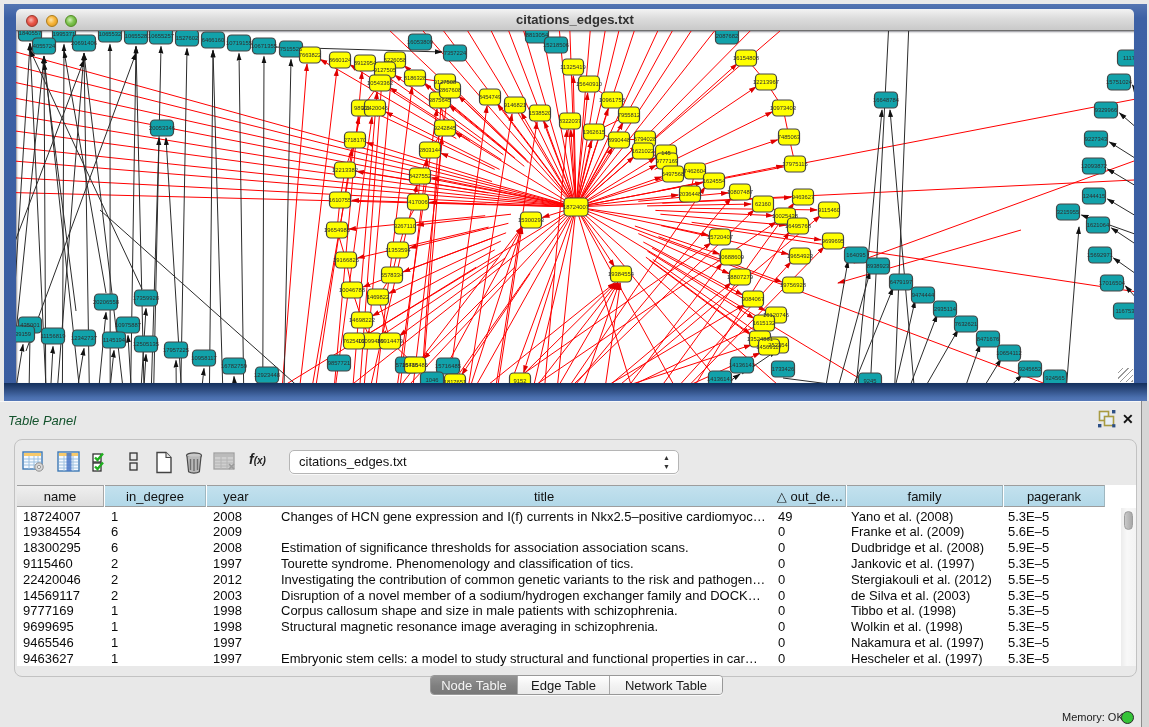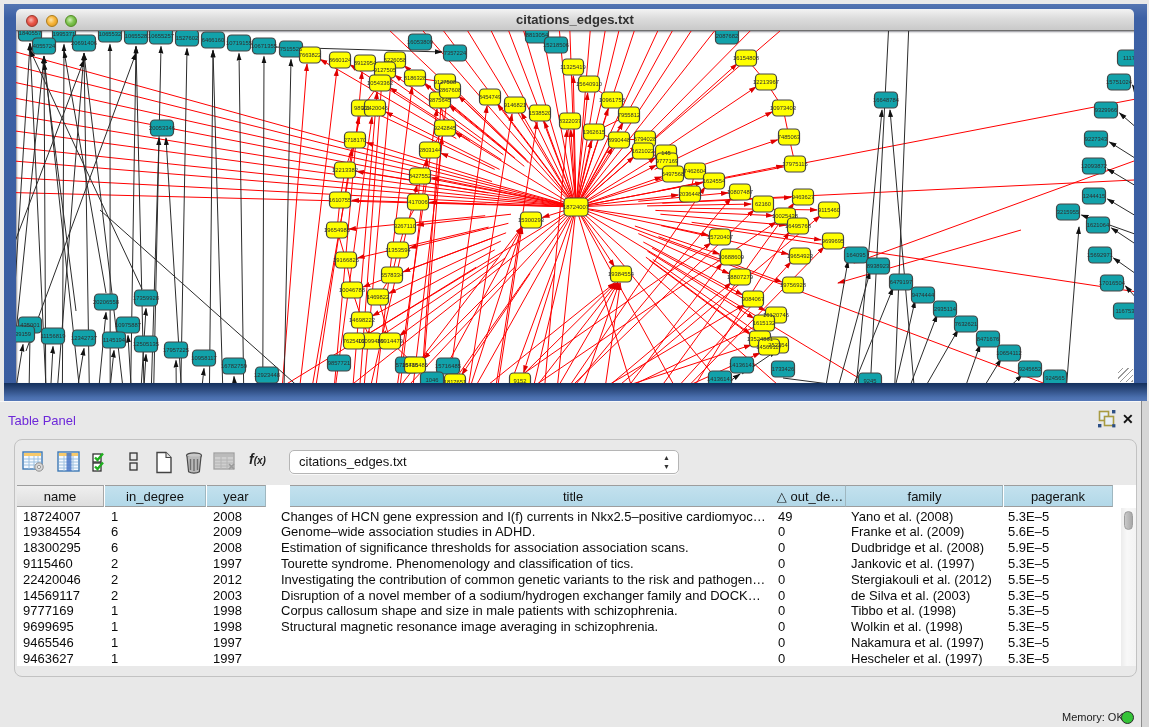--- a/index.html
+++ b/index.html
@@ -16,21 +16,21 @@
   font-size:13px; font-weight:bold; color:#303030; }
 .tl { position:absolute; top:6px; width:12px; height:12px; border-radius:50%; }
 #canvas { position:absolute; left:0; top:22px; width:1118px; height:352px; background:#fff;
   box-shadow:inset 1px 1px 2px rgba(0,0,20,.45); overflow:hidden; }
 #grip { position:absolute; right:1px; bottom:1px; width:15px; height:14px;
   background:repeating-linear-gradient(135deg, transparent 0 3px, #9a9a9a 3px 4px); }
 #caret { position:absolute; left:570px; top:401px; width:9px; height:5px; color:#7a7a7a;
   font-size:8px; line-height:4px; }
 #panel { position:absolute; left:0; top:401px; width:1149px; height:326px;
   background:#e8e8e8; border-top:1px solid #f8f8f8; }
-#ptitle { position:absolute; left:8px; top:11px; font-size:13px; color:#6d28d9; }
+#ptitle { position:absolute; left:8px; top:11px; font-size:13px; color:#14532d;font-style:italic; }
 #pclose { position:absolute; left:1122px; top:9px; font-size:14px; font-weight:bold; color:#111; }
 #inner { position:absolute; left:14px; top:37px; width:1123px; height:238px;
   border:1px solid #c2c2c2; border-radius:8px; background:#e9e9e9; }
 .ticon { position:absolute; top:11px; }
 #dd { position:absolute; left:274px; top:10px; width:390px; height:24px; background:#fff;
   border:1px solid #b5b5b5; border-radius:5px; box-shadow:0 1px 0 rgba(255,255,255,.7);
   font-size:13px; color:#111; line-height:22px; padding-left:9px; }
 #dd .st { position:absolute; right:5px; top:2px; width:13px; height:18px; font-size:7px;
   line-height:9px; text-align:center; color:#333; }
 #thead { position:absolute; left:2px; top:45px; width:1119px; height:23px;
@@ -697,40 +697,39 @@
 <rect x="2" y="3" width="18" height="3" fill="#bbb"></rect>
 <path d="M2 9h18M2 12h18M2 15h18M8 6v12M14 6v12" stroke="#b4b4b4" stroke-width="1"></path>
 <path d="M16 13l5 5M21 13l-5 5" stroke="#9a9a9a" stroke-width="1.6"></path>
 </svg>
 <div class="ticon" style="left:234px;width:26px;font-size:14px;color:#222;font-style:italic;font-weight:bold">f<span style="font-size:10px">(x)</span></div>
     <div id="dd">citations_edges.txt<div class="st">▲<br>▼</div></div>
     <div id="thead">
       <div class="hc" style="left:0;width:87px;background:linear-gradient(180deg,#efefef,#dedede);border-right:1px solid #a8a8a8">name</div>
       <div class="hc" style="left:88px;width:101px">in_degree</div>
       <div class="hc" style="left:190px;width:59px">year</div>
-      <div class="hc" style="left:273px;width:567px">title</div>
+      <div class="hc" style="left:244px;width:567px">title</div>
       <div class="hc" style="left:758px;width:71px">△ out_de…</div>
       <div class="hc" style="left:830px;width:156px">family</div>
-      <div class="hc" style="left:987px;width:109px">pagerank</div>
+      <div class="hc" style="left:987px;width:101px">pagerank</div>
     </div>
     <div id="tbody">
       <div class="trow" style="top:0.5px">
           <span style="left:6px">18724007</span>
           <span style="left:94px">1</span>
           <span style="left:196px">2008</span>
           <span style="left:264px">Changes of HCN gene expression and I(f) currents in Nkx2.5–positive cardiomyoc…</span>
           <span style="left:761px">49</span>
           <span style="left:834px">Yano et al. (2008)</span>
           <span style="left:991px">5.3E–5</span>
         </div>
 <div class="trow" style="top:16.3px">
           <span style="left:6px">19384554</span>
           <span style="left:94px">6</span>
           <span style="left:196px">2009</span>
-          <span style="left:264px">Genome–wide association studies in ADHD.</span>
           <span style="left:761px">0</span>
           <span style="left:834px">Franke et al. (2009)</span>
           <span style="left:991px">5.6E–5</span>
         </div>
 <div class="trow" style="top:32.1px">
           <span style="left:6px">18300295</span>
           <span style="left:94px">6</span>
           <span style="left:196px">2008</span>
           <span style="left:264px">Estimation of significance thresholds for association association scans.</span>
           <span style="left:761px">0</span>
@@ -787,25 +786,31 @@
           <span style="left:94px">1</span>
           <span style="left:196px">1997</span>
           <span style="left:761px">0</span>
           <span style="left:834px">Nakamura et al. (1997)</span>
           <span style="left:991px">5.3E–5</span>
         </div>
 <div class="trow" style="top:142.7px">
           <span style="left:6px">9463627</span>
           <span style="left:94px">1</span>
           <span style="left:196px">1997</span>
+          <span style="left:264px">Embryonic stem cells: a model to study structural and functional properties in car…</span>
           <span style="left:761px">0</span>
           <span style="left:834px">Hescheler et al. (1997)</span>
           <span style="left:991px">5.3E–5</span>
         </div>
       <div id="vscroll">
           <div id="vthumb"></div>
         </div>
     </div>
+  </div>
+  <div id="tabs">
+    <span class="sel" style="width:87px">Node Table</span>
+      <span style="width:92px">Edge Table</span>
+      <span style="width:112px;border-right:0">Network Table</span>
   </div>
   <div id="mem">Memory: OK</div>
   <div id="memdot"></div>
 </div>
 <div id="redge"></div>
 
 </body></html>

